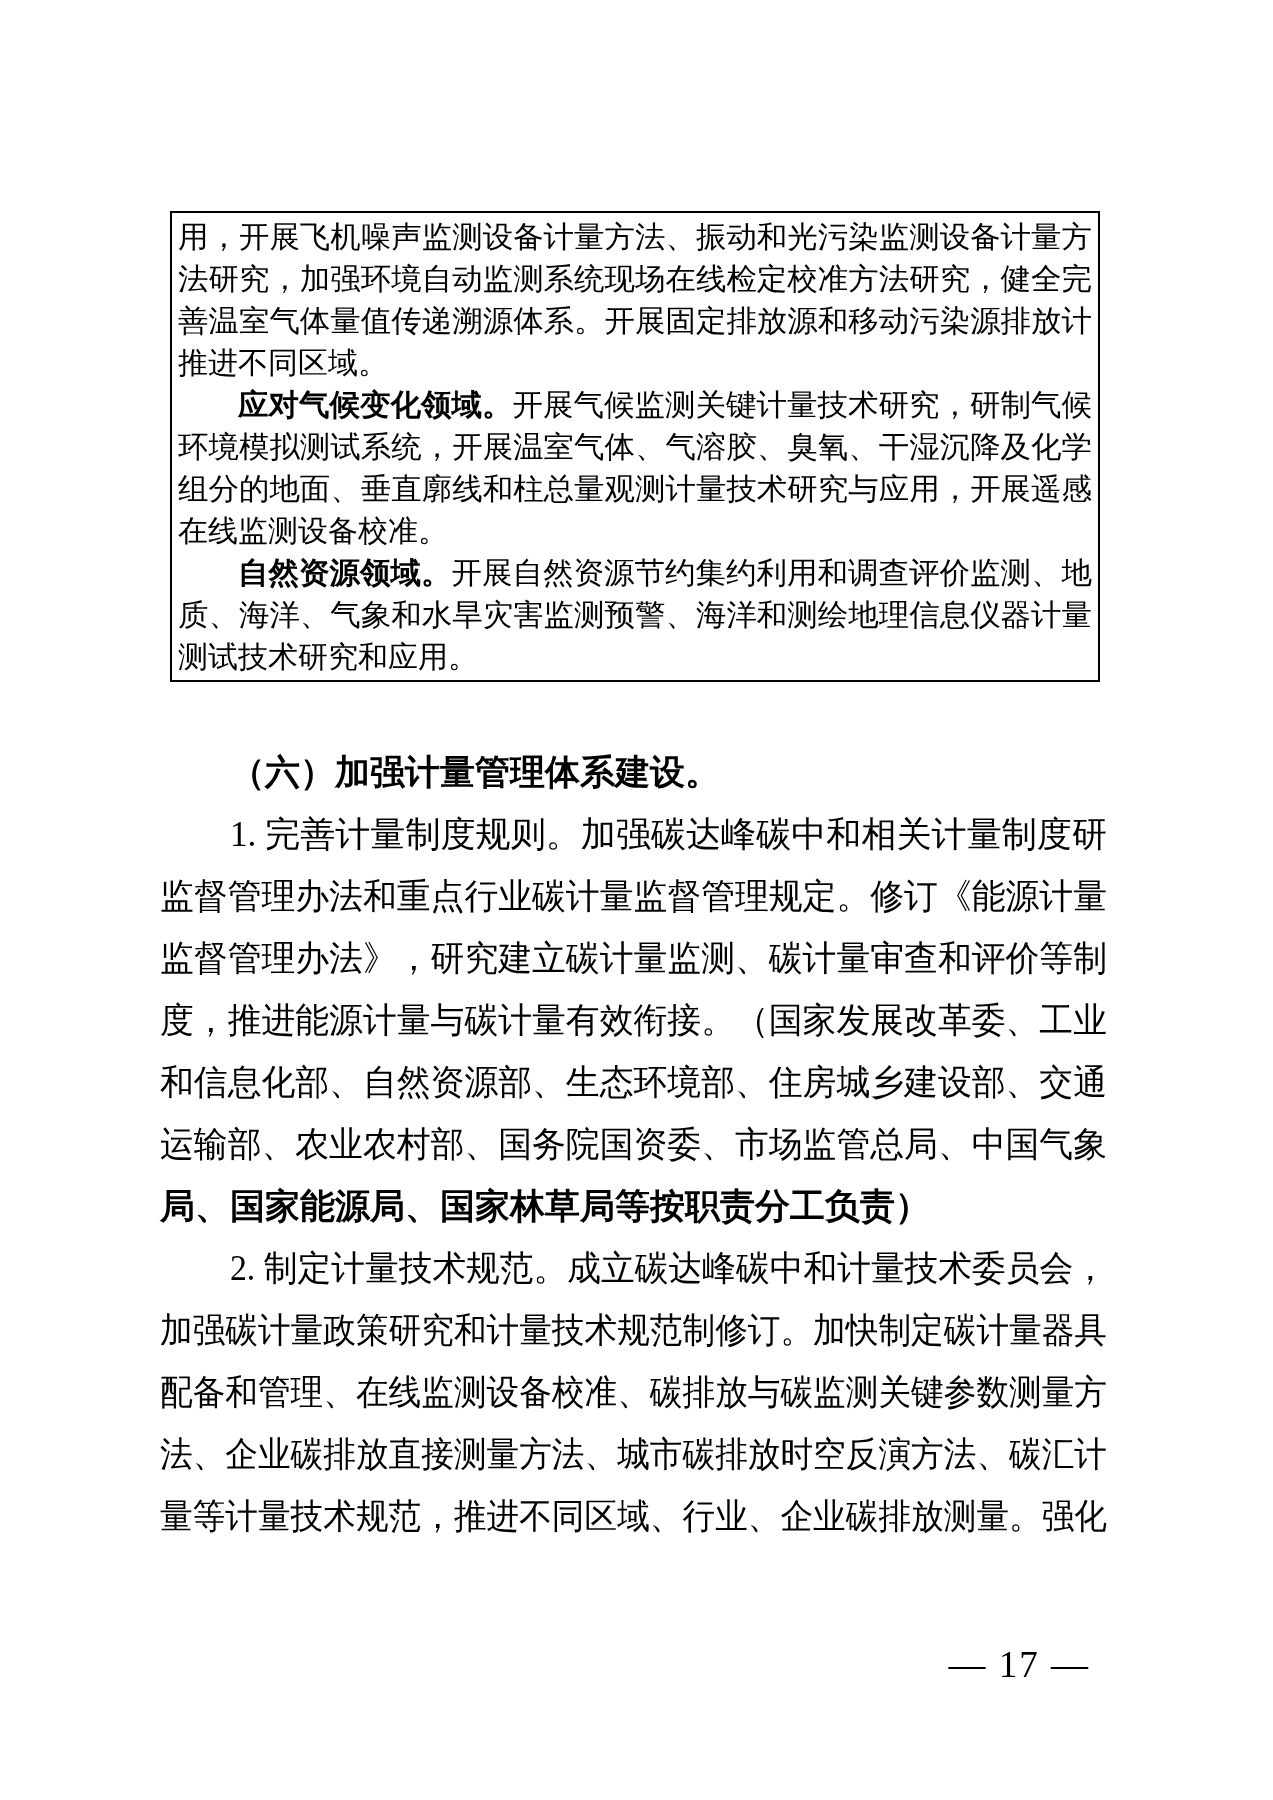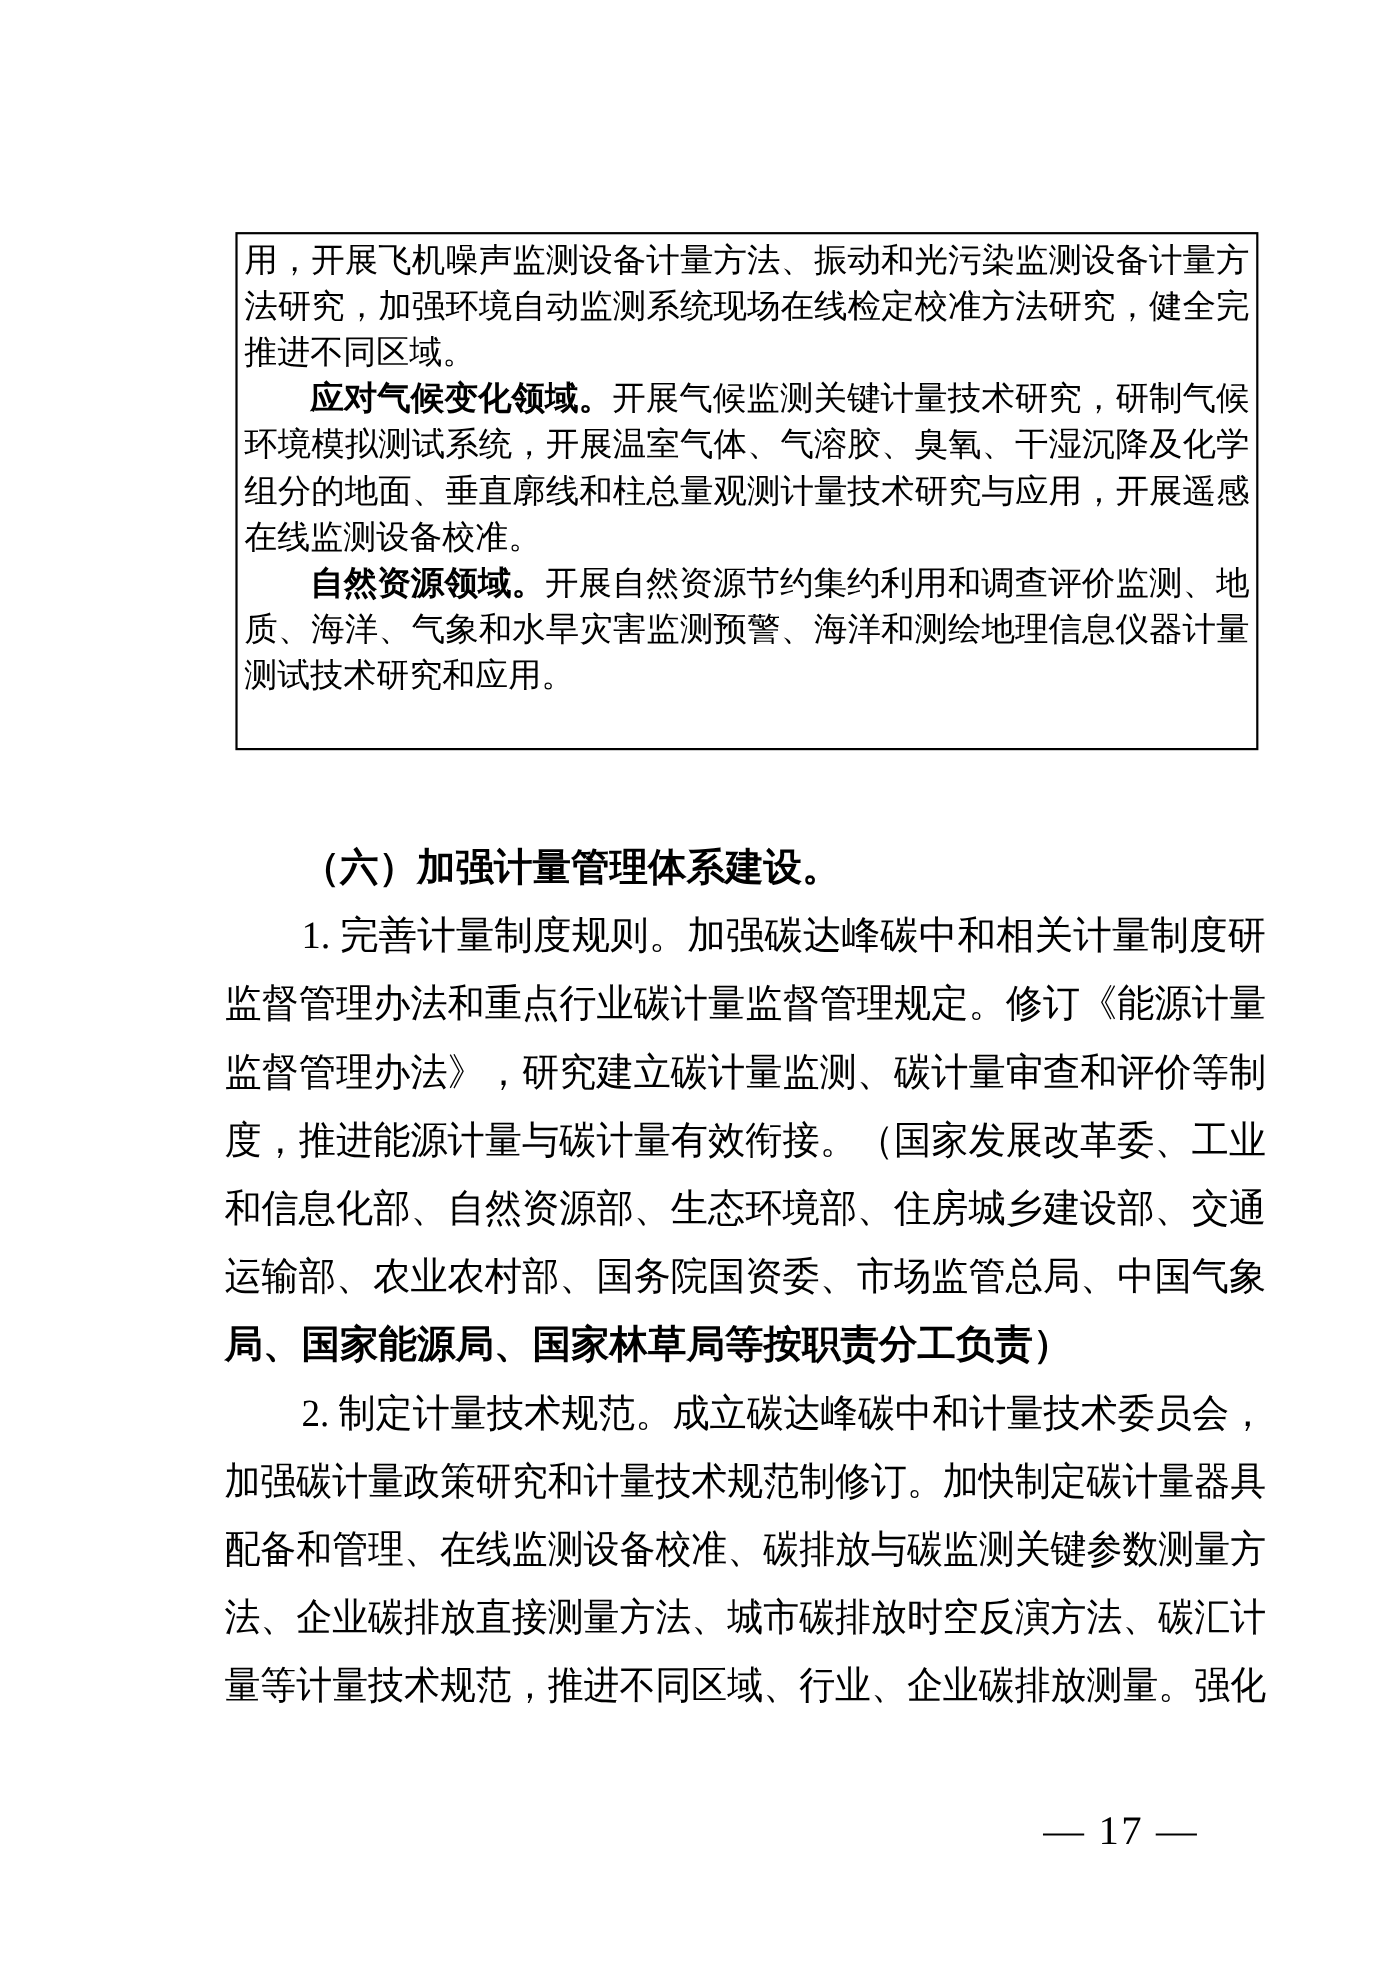--- a/index.html
+++ b/index.html
@@ -4,41 +4,41 @@
 <style>
   html, body { margin: 0; padding: 0; }
   body {
     width: 1273px; height: 1800px;
     background: #ffffff;
     color: #000000;
     font-family: "Liberation Serif", "DejaVu Serif", serif;
     position: relative;
     overflow: hidden;
   }
-  .page { position: absolute; inset: 0; margin-left: 44px; }
+  .page { position: absolute; inset: 0; }
 
   
   .content-box {
     position: absolute;
     left: 170px; top: 211px;
     width: 930px; height: 471px;
     border: 2px solid #000;
     box-sizing: border-box;
     padding: 3px 6px;
   }
   .box-line {
     height: 42px; line-height: 42px;
     font-size: 30px;
     overflow: visible;
   }
 
   
   .body-text {
     position: absolute;
-    left: 160px; top: 758px;
+    left: 160px; top: 742px;
     width: 947px;
   }
   .body-line {
     height: 62px; line-height: 62px;
     font-size: 35px;
     overflow: visible;
   }
 
   .tline { position: relative; white-space: nowrap; }
   .fit {
@@ -59,20 +59,21 @@
   }
 </style>
 </head>
 <body>
 
 <div class="page">
 
   <div class="content-box">
     <div class="box-line tline"><span class="fit" style="transform: scaleX(1.01556);"><span>用，开展飞机噪声监测设备计量方法、振动和光污染监测设备计量方</span></span></div>
     <div class="box-line tline"><span class="fit" style="transform: scaleX(1.01556);"><span>法研究，加强环境自动监测系统现场在线检定校准方法研究，健全完</span></span></div>
+    <div class="box-line tline"><span class="fit" style="transform: scaleX(1.01556);"><span>善温室气体量值传递溯源体系。开展固定排放源和移动污染源排放计</span></span></div>
     <div class="box-line tline short"><span class="fit" style="transform: scaleX(1);"><span>推进不同区域。</span></span></div>
     <div class="box-line tline indent"><span class="fit" style="transform: scaleX(1.01667);"><span class="lead">应对气候变化领域。</span><span>开展气候监测关键计量技术研究，研制气候</span></span></div>
     <div class="box-line tline"><span class="fit" style="transform: scaleX(1.01556);"><span>环境模拟测试系统，开展温室气体、气溶胶、臭氧、干湿沉降及化学</span></span></div>
     <div class="box-line tline"><span class="fit" style="transform: scaleX(1.01556);"><span>组分的地面、垂直廓线和柱总量观测计量技术研究与应用，开展遥感</span></span></div>
     <div class="box-line tline short"><span class="fit" style="transform: scaleX(1);"><span>在线监测设备校准。</span></span></div>
     <div class="box-line tline indent"><span class="fit" style="transform: scaleX(1.01667);"><span class="lead">自然资源领域。</span><span>开展自然资源节约集约利用和调查评价监测、地</span></span></div>
     <div class="box-line tline"><span class="fit" style="transform: scaleX(1.01556);"><span>质、海洋、气象和水旱灾害监测预警、海洋和测绘地理信息仪器计量</span></span></div>
     <div class="box-line tline short"><span class="fit" style="transform: scaleX(1); font-family: Liberation Serif, serif;"><span>测试技术研究和应用。</span></span></div>
   </div>
 

